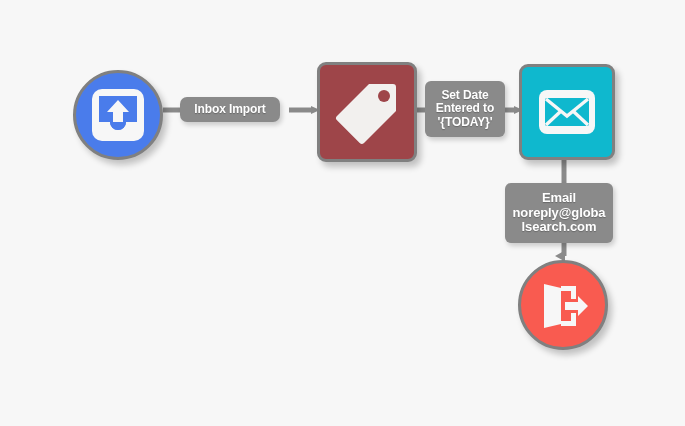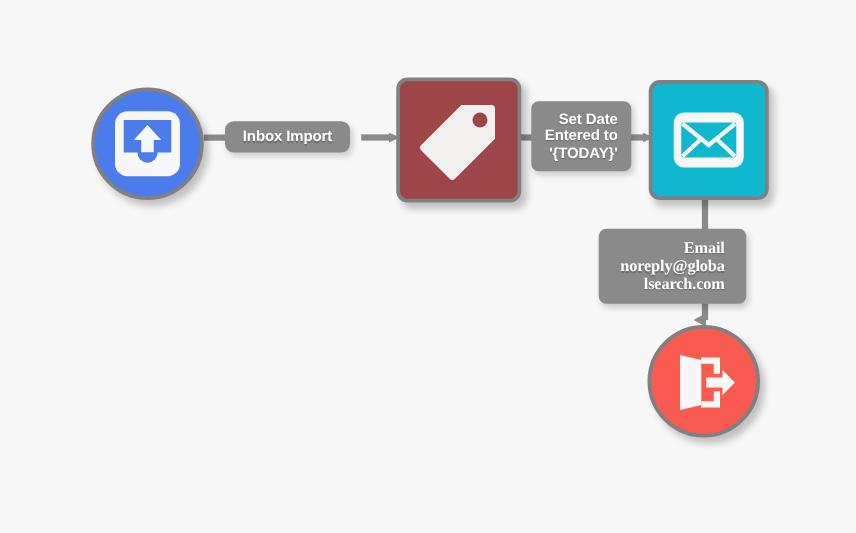--- a/index.html
+++ b/index.html
@@ -45,21 +45,21 @@
   }
   .node svg { display: block; }
 
   
   .edge-label {
     position: absolute;
     box-sizing: border-box;
     background: #8a8a8a;
     color: #ffffff;
     font-weight: bold;
-    text-align: right;
+    text-align: center;
     border-radius: 6px;
     display: flex;
     align-items: center;
     justify-content: center;
     line-height: 1.12;
     letter-spacing: -0.1px;
     text-shadow: 0 1px 1px rgba(0,0,0,0.25);
     box-shadow: 2px 3px 5px rgba(0,0,0,0.18);
     white-space: pre-line;
     padding: 2px 6px;
@@ -134,17 +134,17 @@
       </svg>
     </span>
   </div>
 
   <div class="edge-label" style="left:180px; top:97px; width:100px; height:25px; font-size:12px; border-radius:7px;">Inbox Import</div>
 
   <div class="edge-label" style="left:425px; top:81px; width:80px; height:56px; font-size:12px;">Set Date
 Entered to
 '{TODAY}'</div>
 
-  <div class="edge-label" style="left:479px; top:183px; width:118px; height:60px; font-size:13px;font-family:Liberation Serif, serif;">Email
+  <div class="edge-label" style="left:505px; top:183px; width:108px; height:60px; font-size:13px;">Email
 noreply@globa
 lsearch.com</div>
 
 </div>
 
 </body></html>

